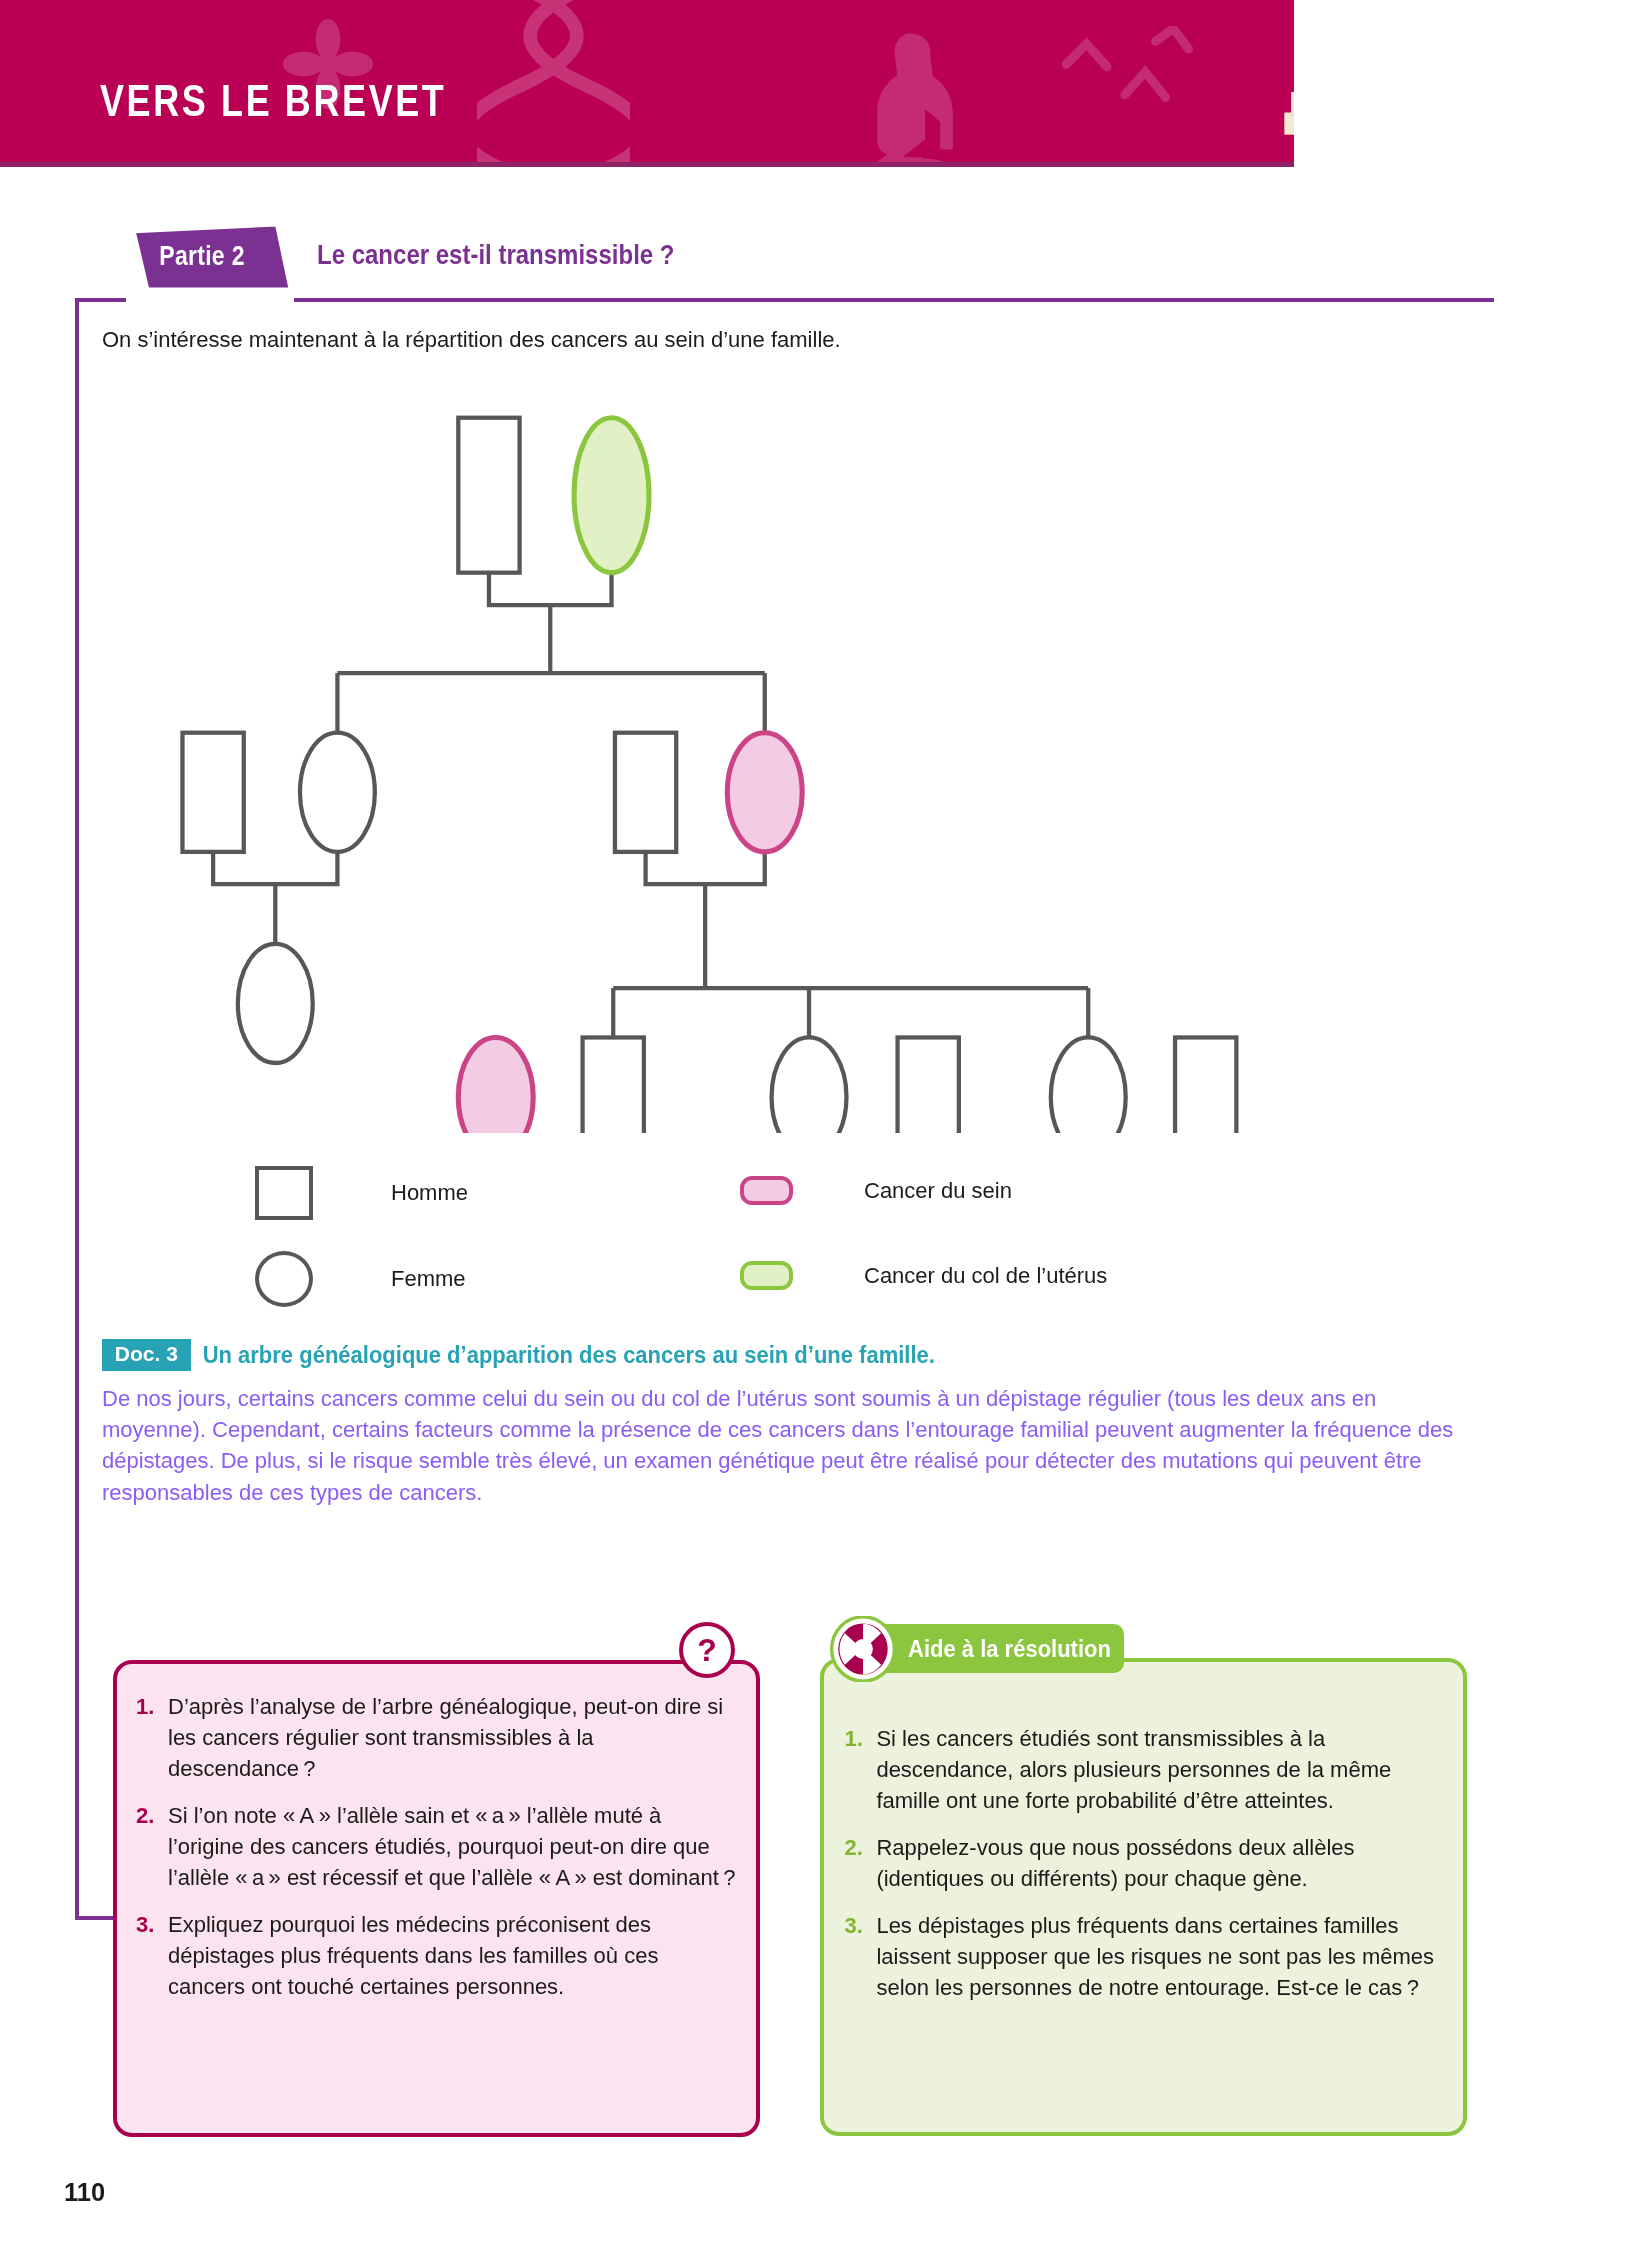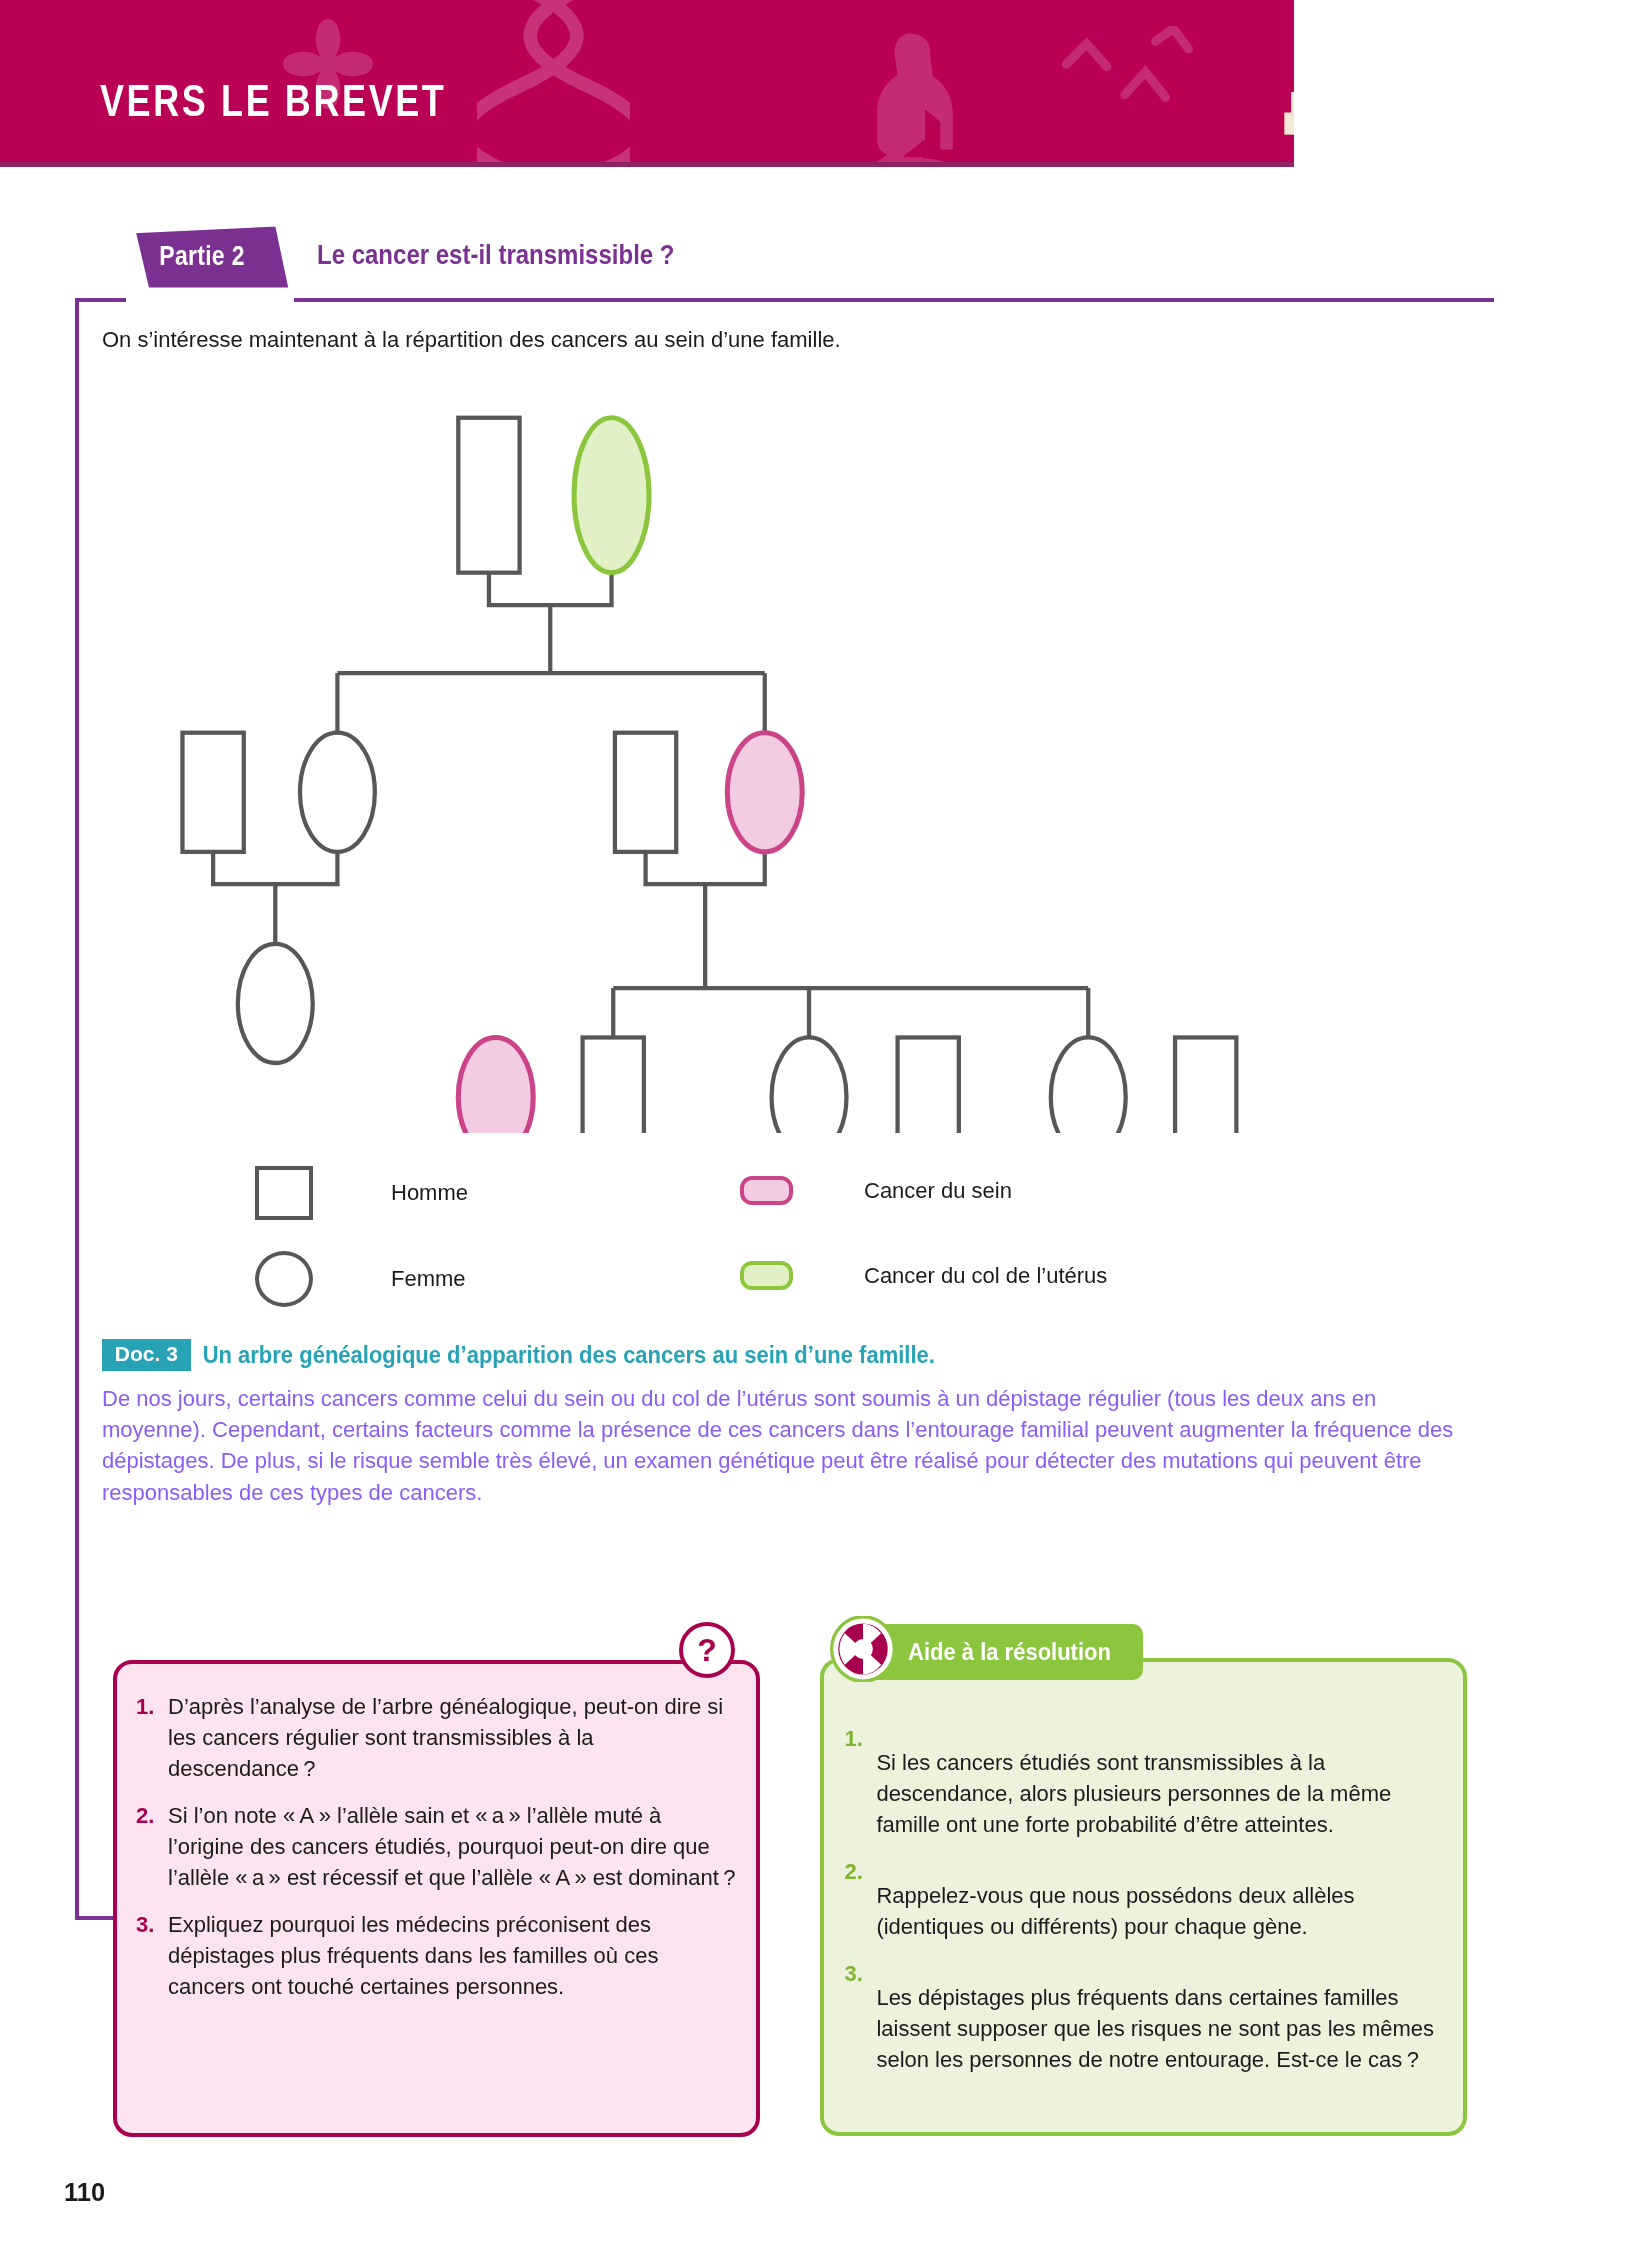--- a/index.html
+++ b/index.html
@@ -119,33 +119,33 @@
   .qitem { display:flex; margin-bottom:15.3px; }
   .qnum { color:#A8004E; font-weight:700; font-size:22px; min-width:32px; line-height:1.42; }
   .qtext { font-size:22px; color:#1b1b1b; line-height:1.42; flex:1; }
 
   
   .abox {
     position:absolute; left:820px; top:1658px; width:647px; height:478px;
     background:#EDF2DC; border:4.3px solid #8CC63E; border-radius:19px;
   }
   .abox-header {
-    position:absolute; left:867px; top:1624px; height:56px;
+    position:absolute; left:867px; top:1624px; height:49px;
     background:#8CC63E; border-radius:10.2px;
-    display:flex; align-items:center; padding:0 32px 0 41px;
+    display:flex; align-items:center; padding:0 13px 0 41px;
     color:#fff; font-size:22px; font-weight:700; z-index:3;
   }
   .abox-header span { transform: scaleY(1.12); transform-origin:left center; }
   .lifebuoy {
     position:absolute; left:830px; top:1616px; width:66px; height:66px; z-index:5;
   }
   .alist { position:absolute; left:20.4px; top:61px; width:601px; }
   .aitem { display:flex; margin-bottom:15.3px; }
   .anum { color:#7FB62E; font-weight:700; font-size:22px; min-width:32px; line-height:1.42; }
-  .atext { font-size:22px; color:#1b1b1b; line-height:1.42; flex:1;margin-top:24px; }
+  .atext { font-size:22px; color:#1b1b1b; line-height:1.42; flex:1; }
 
   
   .page-number {
     position:absolute; left:64px; top:2178px;
     font-size:25.5px; font-weight:700; color:#1b1b1b;
   }
 </style>
 </head>
 <body>
 

